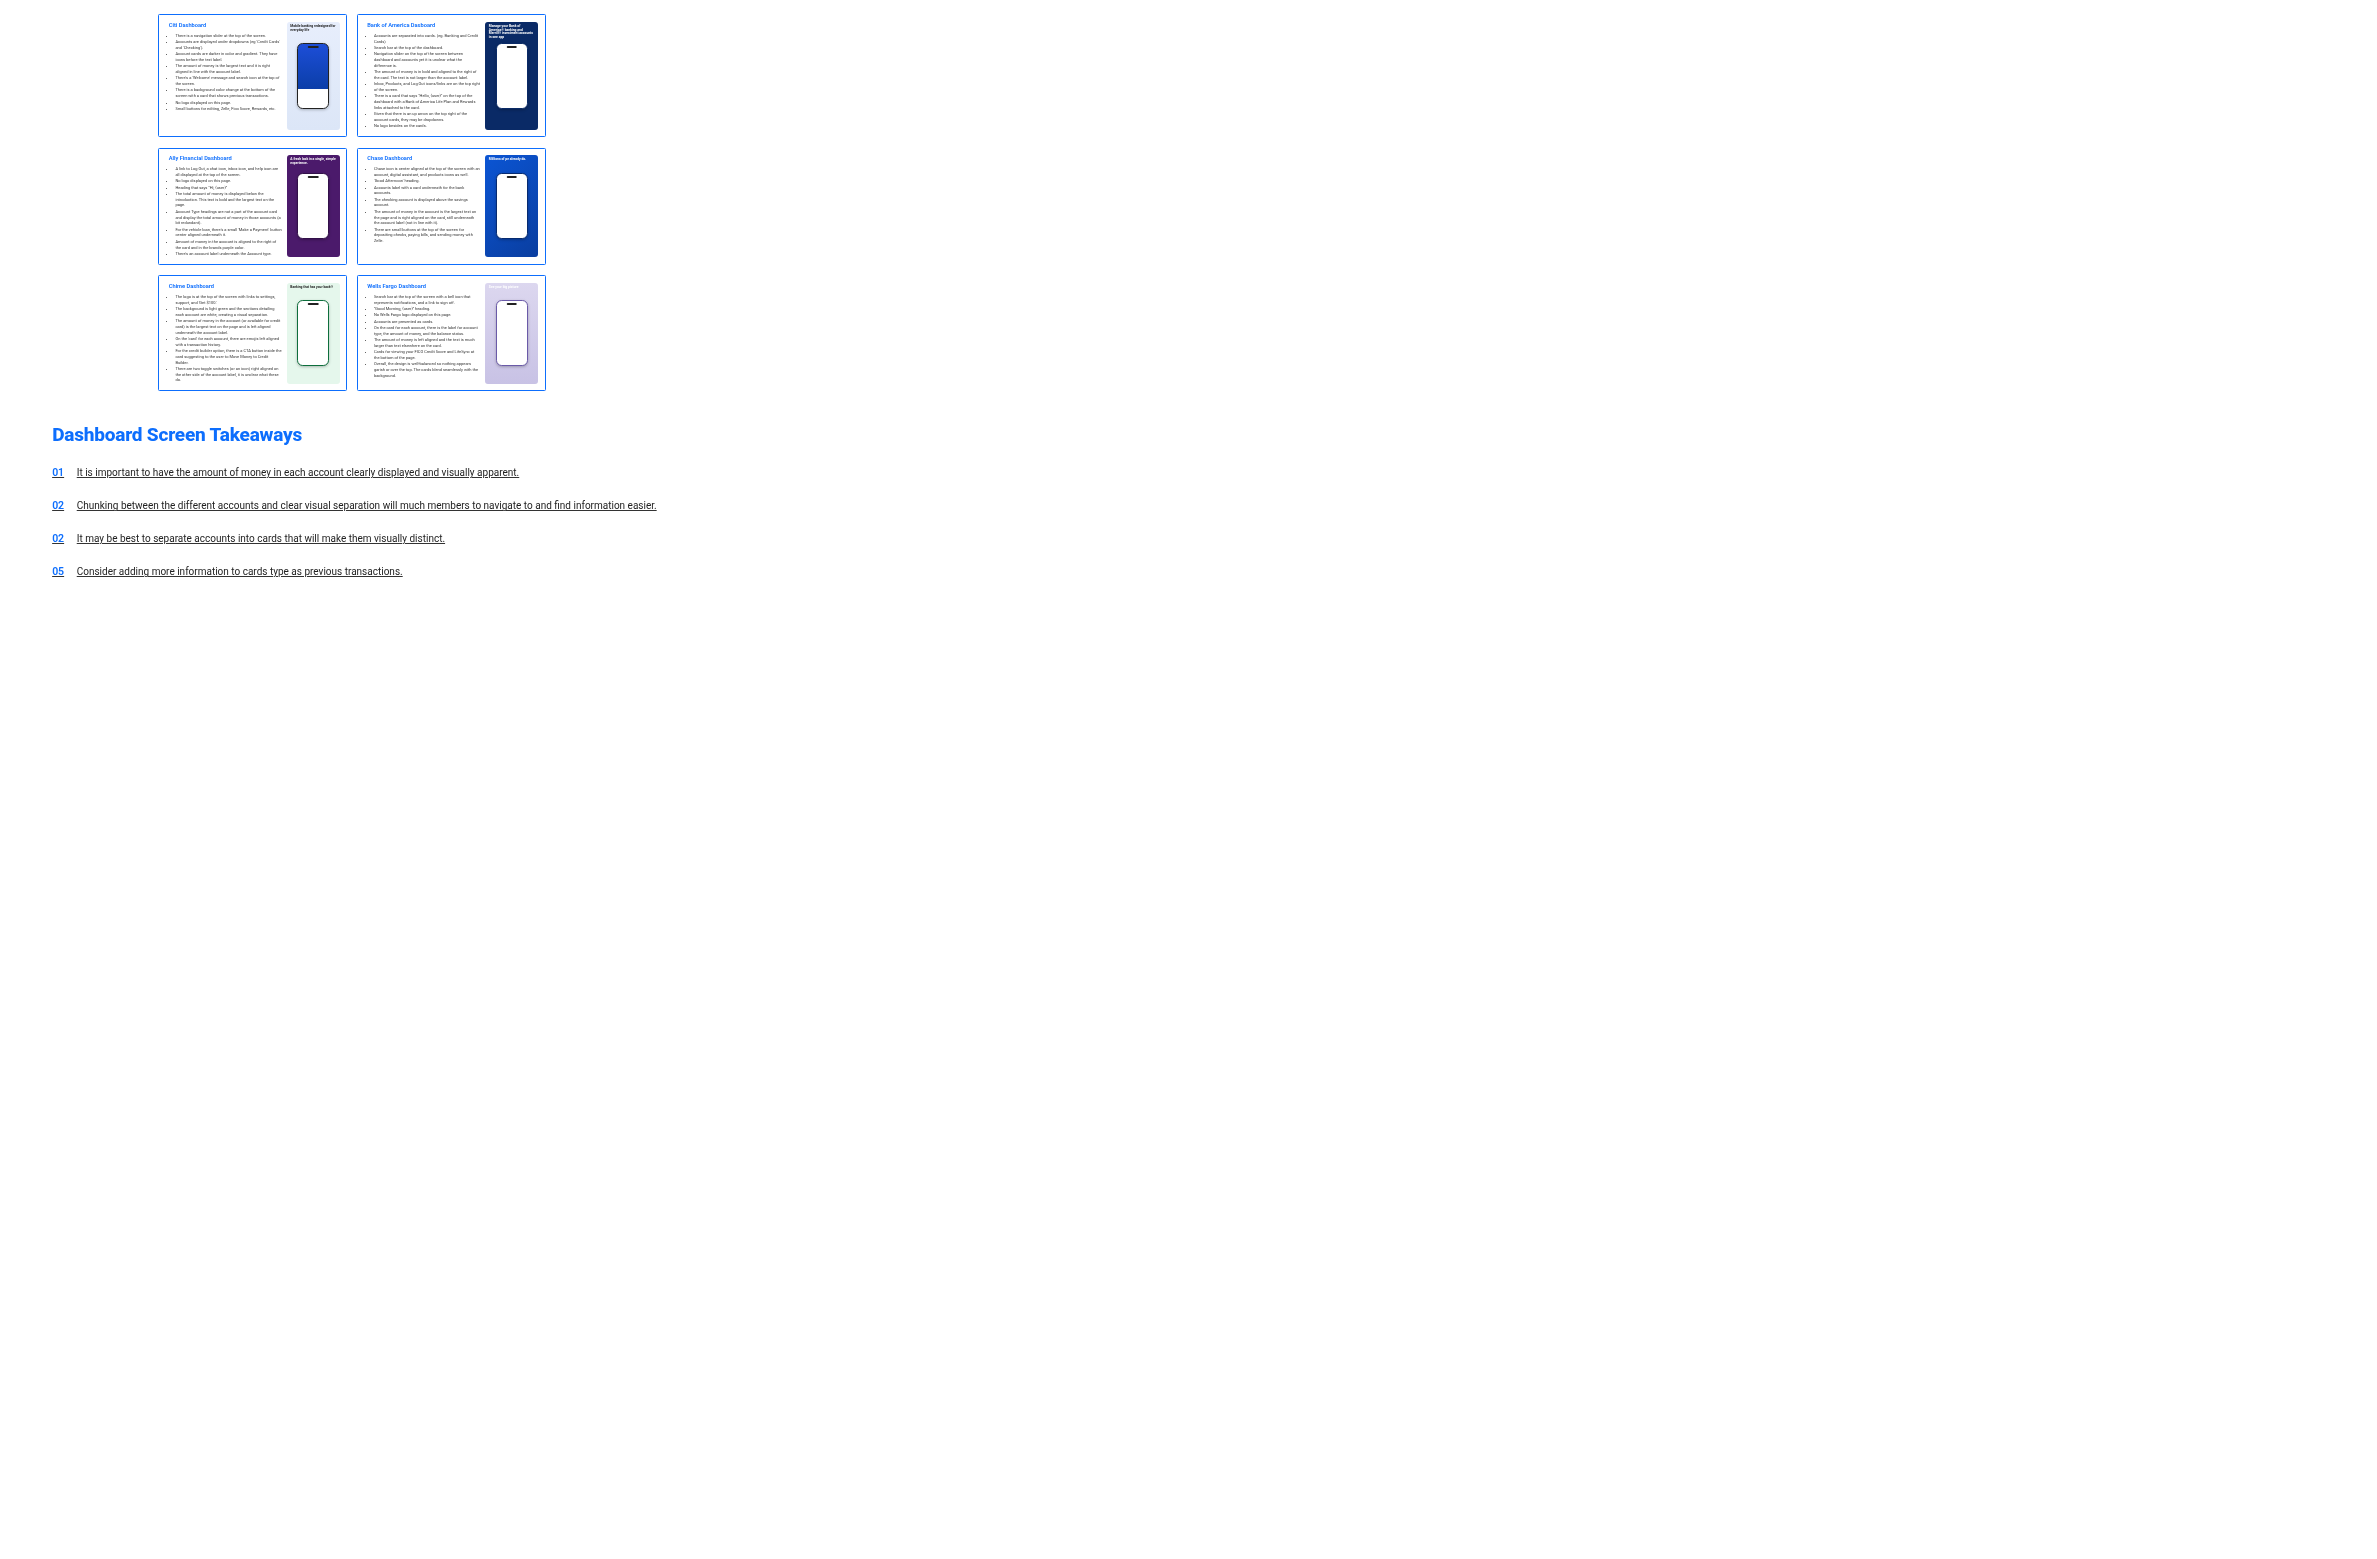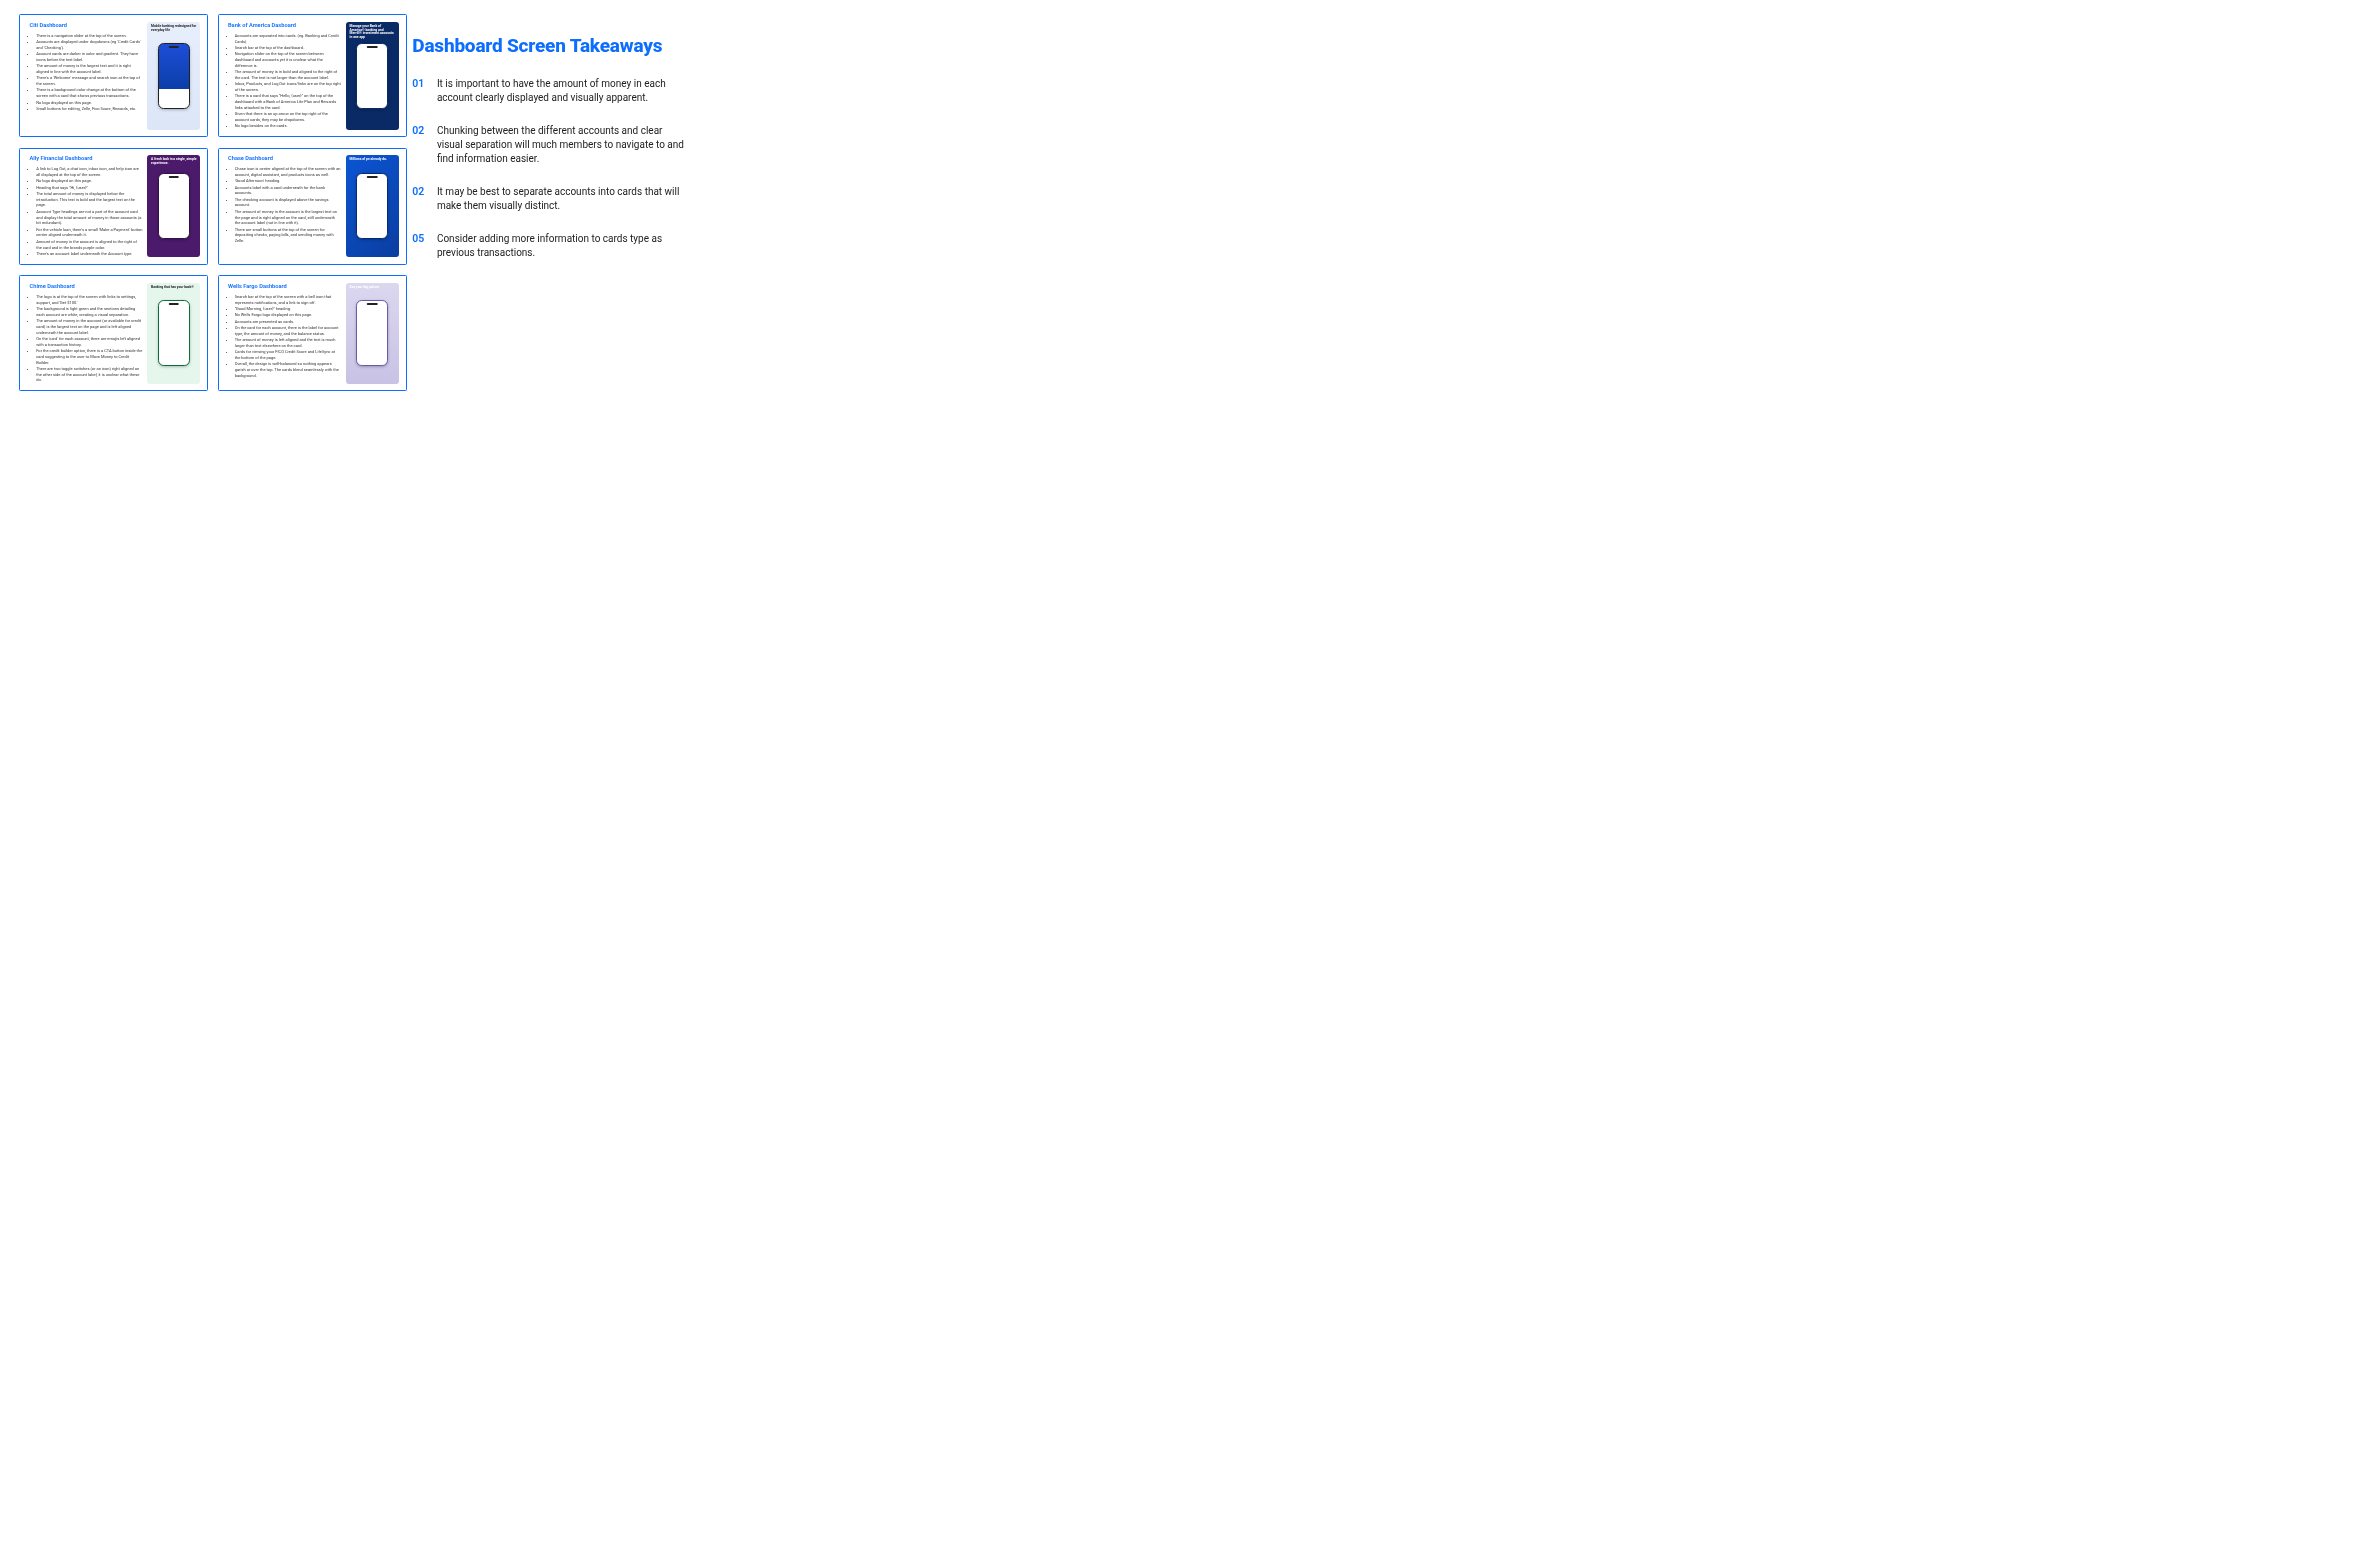--- a/index.html
+++ b/index.html
@@ -5,22 +5,23 @@
   * { box-sizing: border-box; margin: 0; padding: 0; }
   body {
     font-family: -apple-system, BlinkMacSystemFont, "Segoe UI", Roboto, Helvetica, Arial, sans-serif;
     background: #ffffff;
     color: #333;
     width: 704px;
     padding: 14.3px 19px;
   }
   .page {
     display: flex;
-    gap: 1px;
-    align-items: flex-start;
+    gap: 12px;
+    align-items: center;
+    flex-direction: column;
   }
   .cards-grid {
     display: grid;
     grid-template-columns: repeat(2, 189px);
     grid-template-rows: repeat(3, auto);
     gap: 10.5px 9.5px;
     flex: 0 0 auto;
   }
   .card {
     border: 0.7px solid #0d6efd;
@@ -118,20 +119,21 @@
   }
   .takeaway-list {
     display: flex;
     flex-direction: column;
     gap: 19px;
   }
   .ti {
     display: flex;
     gap: 8.6px;
     align-items: flex-start;
+    text-decoration: underline;
   }
   .ti-num {
     color: #0d6efd;
     font-weight: 600;
     font-size: 10.5px;
     flex: 0 0 auto;
     width: 16px;
   }
   .ti-text {
     font-size: 10px;

